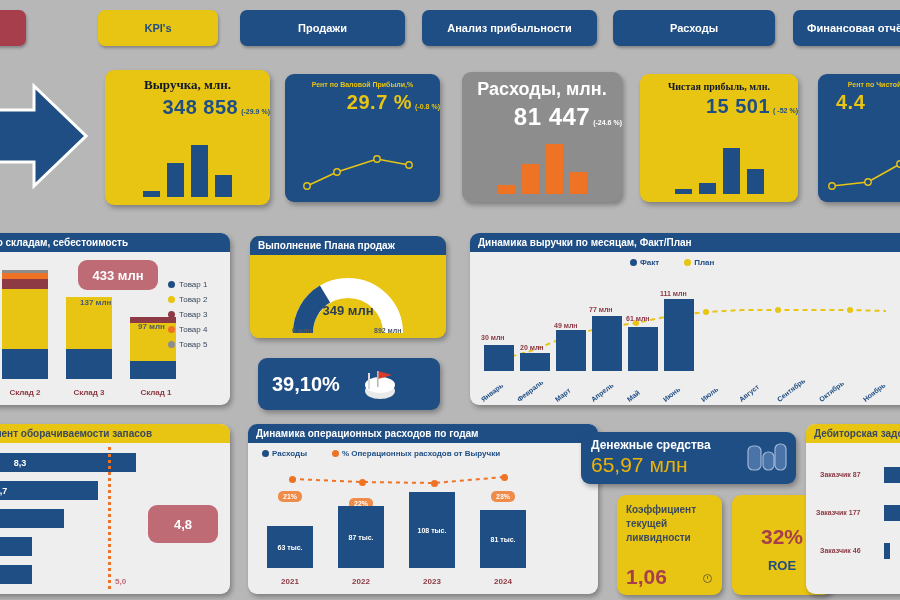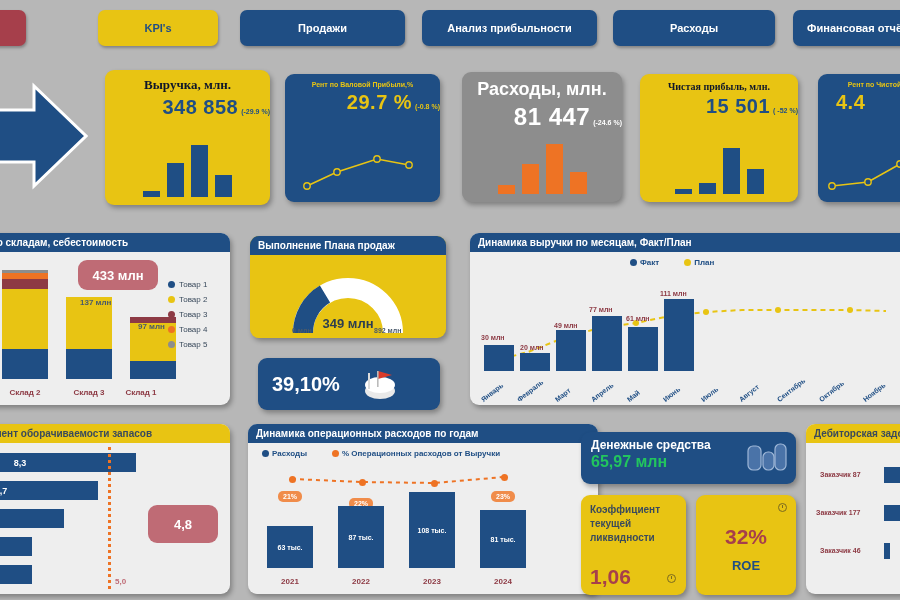--- a/index.html
+++ b/index.html
@@ -82,21 +82,21 @@
     font-size: 13px; font-weight: bold;
   }
   .legend { position: absolute; font-size: 8px; color: #3a4a5c; }
   .legend div { display: flex; align-items: center; gap: 4px; margin-bottom: 6px; }
   .legend i { width: 7px; height: 7px; border-radius: 50%; display: block; }
 
   
   .gauge-card { position: absolute; background: #e8c413; border-radius: 9px;
                 box-shadow: 2px 3px 5px rgba(0,0,0,.3); overflow: hidden; }
   .gauge-val { position: absolute; width: 100%; text-align: center;
-               font-size: 13px; font-weight: bold; color: #2c3e50; margin-top: 13px; }
+               font-size: 13px; font-weight: bold; color: #2c3e50; }
   .gauge-min, .gauge-max { position: absolute; font-size: 7px; color: #4a5a6a; font-weight: bold; }
   .pct-card {
     position: absolute; background: #1f4e84; border-radius: 9px;
     box-shadow: 2px 3px 5px rgba(0,0,0,.3);
     display: flex; align-items: center; padding: 0 14px;
   }
   .pct-val { color: #ffffff; font-size: 20px; font-weight: bold; }
 
   
   .mlegend { position: absolute; display: flex; gap: 25px; font-size: 8px; color: #1f4e84; font-weight: bold; }
@@ -122,23 +122,23 @@
            font-size: 8px; color: #8d3a44; font-weight: bold; }
   .opill { position: absolute; background: #f08c4a; border-radius: 5px;
            color: #ffffff; font-size: 7px; font-weight: bold;
            padding: 2px 5px; white-space: nowrap; }
   .odot { position: absolute; width: 7px; height: 7px; border-radius: 50%; background: #ee7324; }
 
   
   .cash-card { position: absolute; background: #1f4e84; border-radius: 9px;
                box-shadow: 2px 3px 5px rgba(0,0,0,.3); overflow: hidden; }
   .cash-t { color: #ffffff; font-size: 12px; font-weight: bold; padding: 6px 0 0 10px; }
-  .cash-v { color: #22c55e; font-size: 16px; font-weight: bold; padding: 1px 0 0 10px; }
+  .cash-v { color: #eab308; font-size: 21px; font-weight: normal; padding: 1px 0 0 10px; }
   .sq-card { position: absolute; background: #e8c413; border-radius: 9px;
-             box-shadow: 2px 3px 5px rgba(0,0,0,.3); overflow: hidden; }
+             box-shadow: 2px 3px 5px rgba(0,0,0,.3); overflow: hidden; margin-left: 36px; }
   .sq-t { color: #3a4a5c; font-size: 10px; font-weight: bold; padding: 8px 8px 0 9px; line-height: 14px; }
   .sq-v { position: absolute; left: 9px; bottom: 6px; color: #a63f4b; font-size: 21px; font-weight: bold; }
   .roe-v { position: absolute; left: 50%; top: 42%; transform: translate(-50%,-50%);
            color: #a63f4b; font-size: 21px; font-weight: bold; }
   .roe-l { position: absolute; left: 50%; top: 70%; transform: translate(-50%,-50%);
            color: #1f4e84; font-size: 13px; font-weight: bold; }
   .clock { position: absolute; width: 9px; height: 9px; border: 1px solid #7a6a20; border-radius: 50%; }
   .clock::after { content: ""; position: absolute; left: 3px; top: 1px; width: 1px; height: 3px; background: #7a6a20; }
 
   
@@ -271,21 +271,21 @@
       </div>
       <div class="wh-val" style="left:140px;top:46px;">137 млн</div>
       <div class="wh-lbl" style="left:119px;">Склад 3</div>
 
       <div class="wh-col" style="left:190px;">
         <span class="seg" style="height:6px;background:#8d3a44"></span>
         <span class="seg" style="height:38px;background:#e8c413"></span>
         <span class="seg" style="height:18px;background:#1f4e84"></span>
       </div>
       <div class="wh-val" style="left:198px;top:70px;">97 млн</div>
-      <div class="wh-lbl" style="left:171px;">Склад 1</div>
+      <div class="wh-lbl" style="left:186px;">Склад 1</div>
 
       <div class="badge-red" style="left:138px;top:8px;width:80px;height:30px;">433 млн</div>
 
       <div class="legend" style="left:228px;top:28px;">
         <div>
             <i style="background:#1f4e84"></i>
             <span>Товар 1</span>
           </div>
         <div>
             <i style="background:#e8c413"></i>

